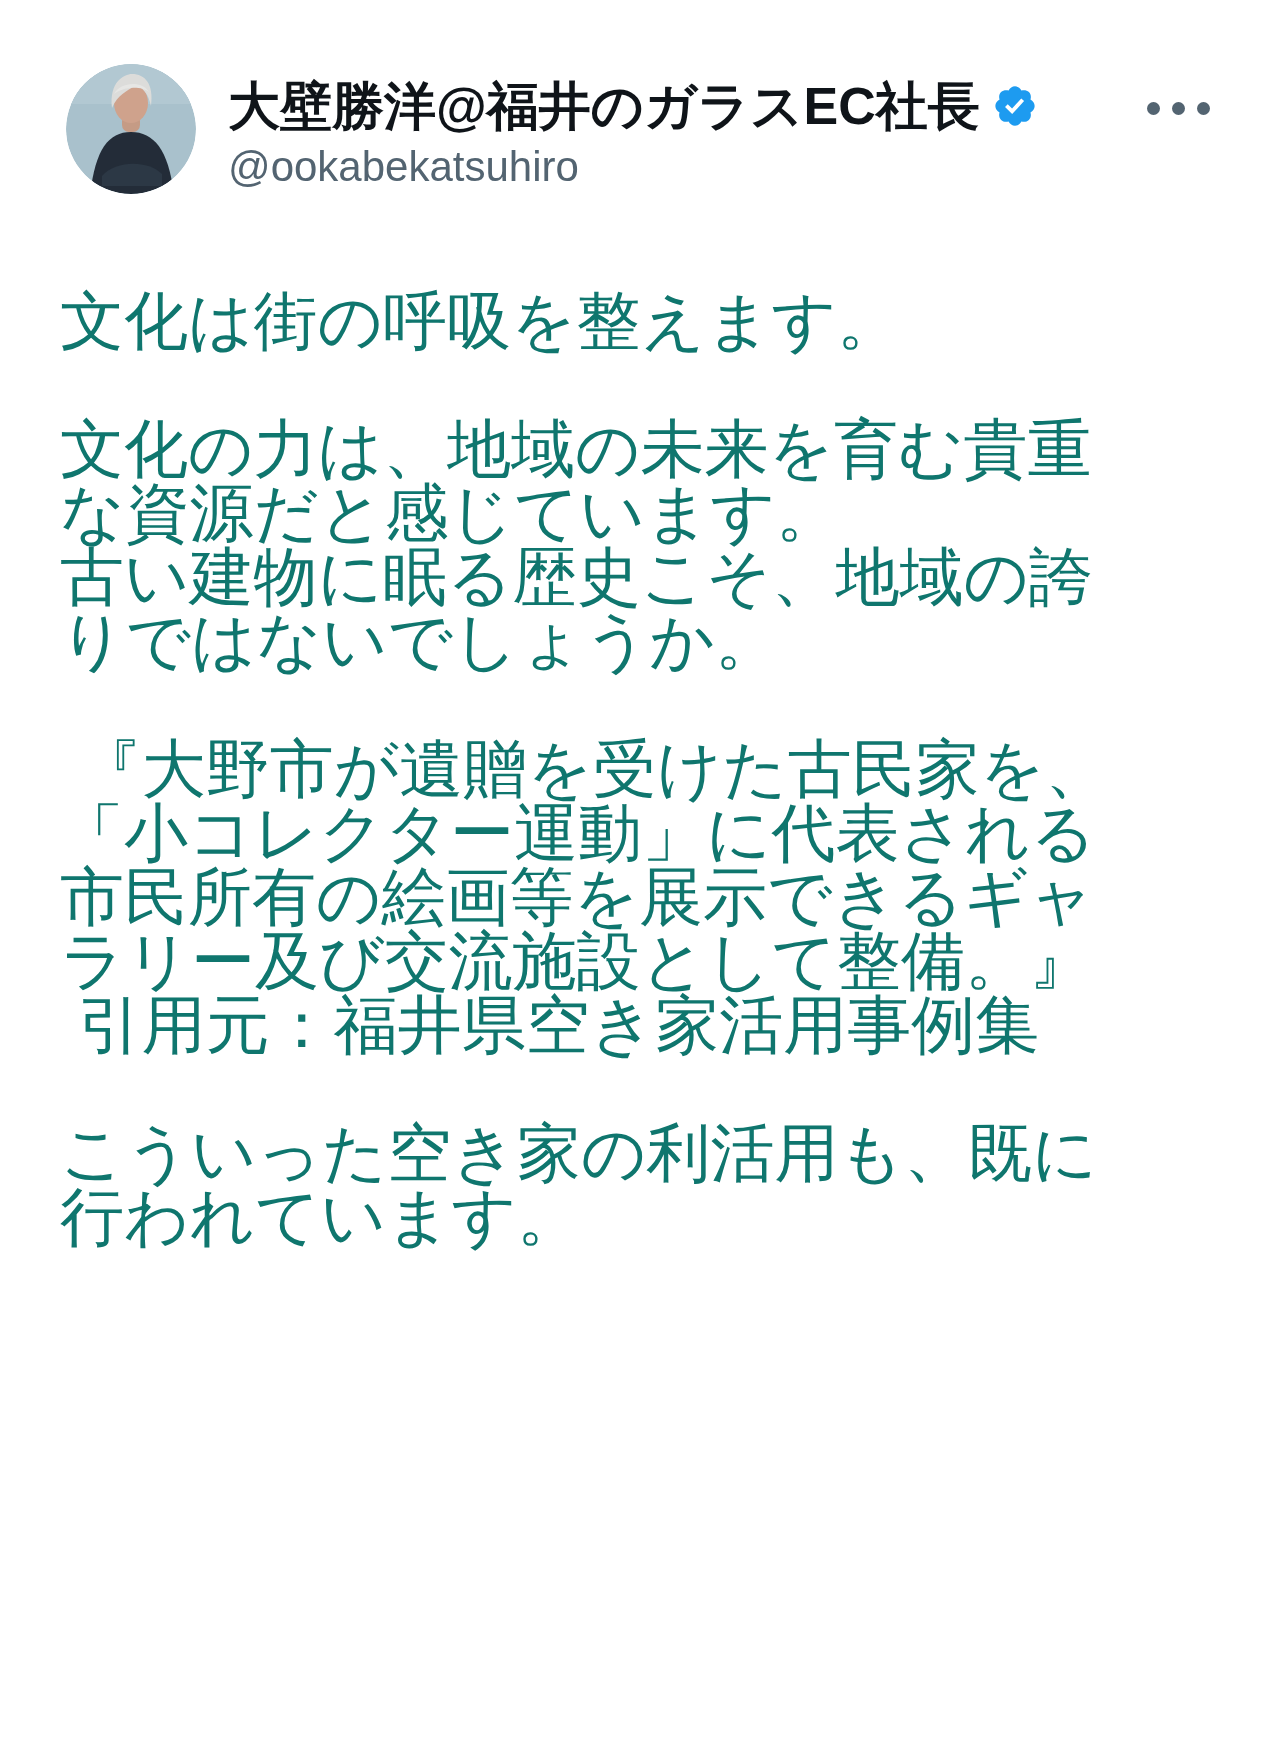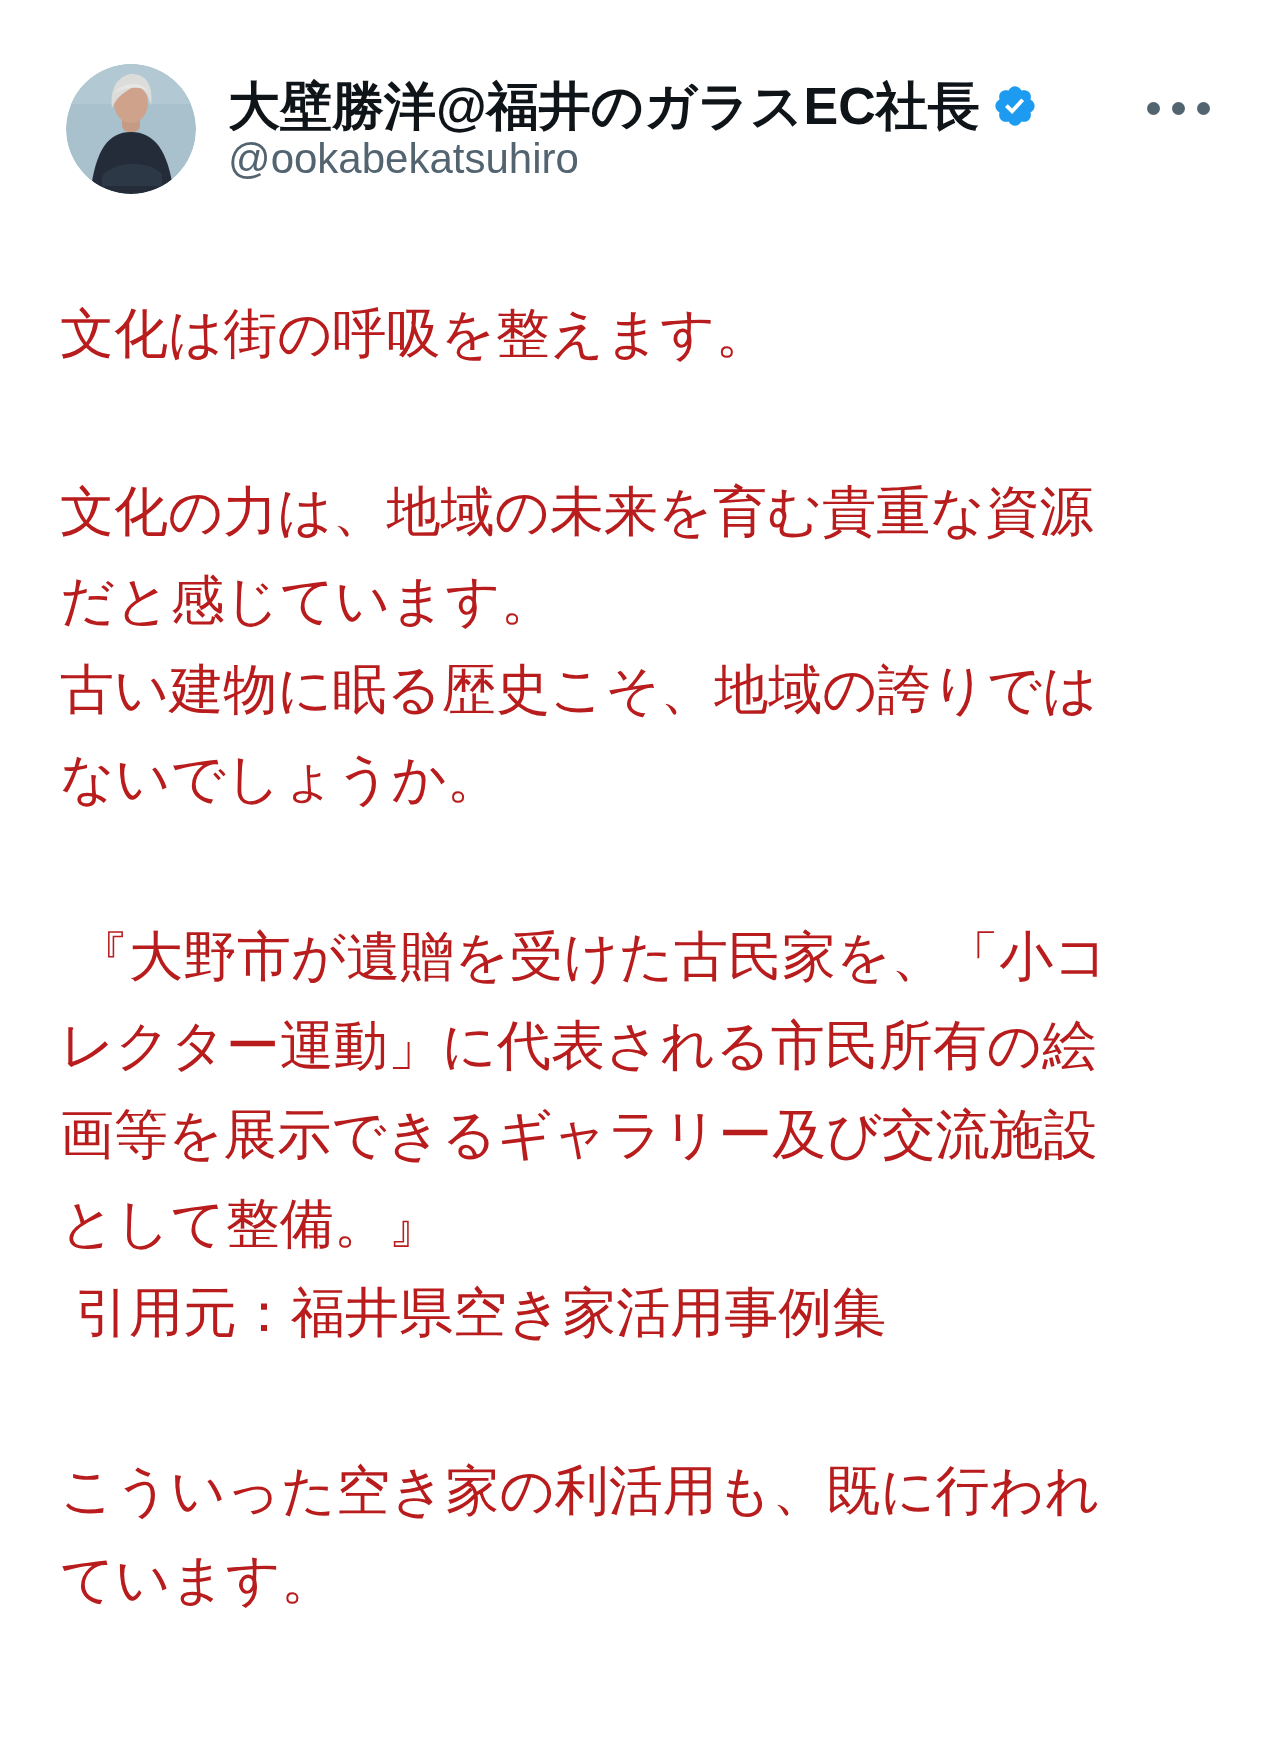--- a/index.html
+++ b/index.html
@@ -40,20 +40,21 @@
     font-size: 52px;
     font-weight: 700;
     color: #0f1419;
     line-height: 56px;
     white-space: nowrap;
     cursor: pointer;
   }
   .badge { display: inline-flex; width: 46px; height: 46px; }
   .badge svg { width: 46px; height: 46px; }
   .handle {
+    margin-top: 8px;
     font-size: 42px;
     font-weight: 400;
     color: #536471;
     line-height: 50px;
     cursor: pointer;
   }
   .more {
     position: absolute;
     right: 66px;
     top: 98px;
@@ -67,23 +68,23 @@
     width: 13px;
     height: 13px;
     border-radius: 50%;
     background: #536471;
   }
   .tweet-text {
     position: absolute;
     left: 60px;
     top: 289px;
     width: 1062px;
-    font-size: 54px;
-    line-height: 89px;
-    color: #b91c1c;
+    font-size: 64px;
+    line-height: 64px;
+    color: #0f766e;
     white-space: pre-wrap;
     word-break: normal;
     overflow-wrap: break-word;
   }
 </style>
 </head>
 <body>
 
 <div class="tweet">
 

